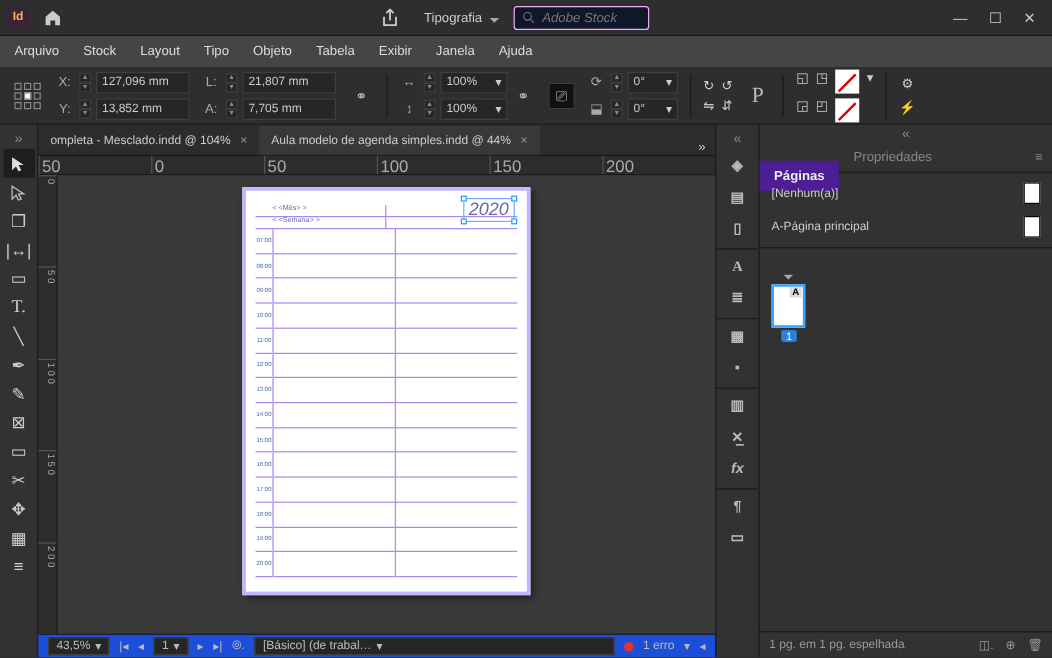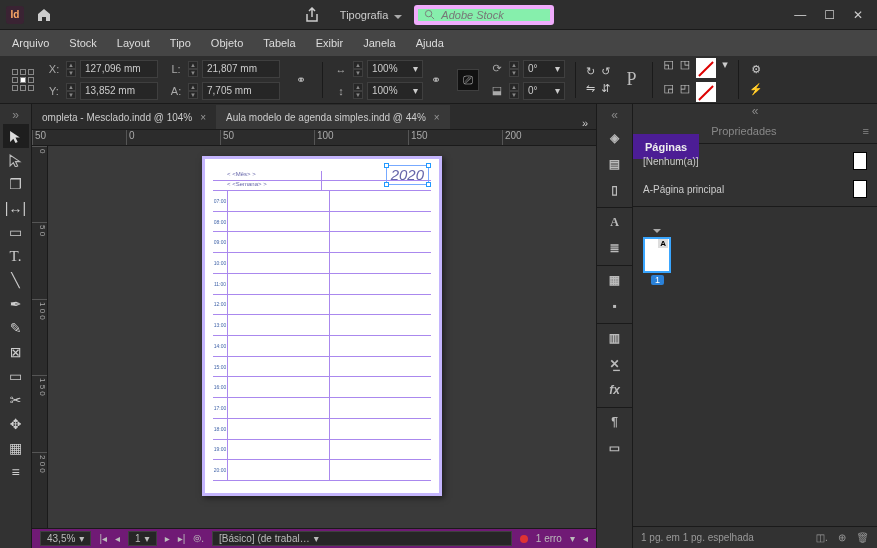--- a/index.html
+++ b/index.html
@@ -6,21 +6,21 @@
 body { background: #2e2e2e; color: #ccc; font-size: 11px; width: 877px; height: 548px; overflow: hidden; position: relative; }
 
 
 .titlebar { height: 30px; background: #2e2e2e; display: flex; align-items: center; padding: 0 6px; border-bottom: 1px solid #1a1a1a; }
 .titlebar .badge { width: 18px; height: 18px; background: #3a2333; border-radius: 3px; font-size: 10px; color: #fa6; display: flex; align-items: center; justify-content: center; margin-right: 12px; font-weight: bold; }
 .titlebar .home { margin-right: 20px; }
 .titlebar .center { flex: 1; display: flex; justify-content: center; align-items: center; gap: 12px; }
 .titlebar .share { margin-right: 8px; }
 .titlebar .ws { position: relative; padding-right: 14px; cursor: pointer; }
 .titlebar .ws:after { content: ""; position: absolute; right: 0; top: 6px; border: 4px solid transparent; border-top-color: #aaa; }
-.titlebar .search { background: #86efac; border: 4px solid #f0abfc; border-radius: 3px; height: 20px; width: 140px; display: flex; align-items: center; padding: 0 6px; gap: 6px; color: #777; font-style: italic; }
+.titlebar .search { background: #0f172a; border: 1px solid #f0abfc; border-radius: 3px; height: 20px; width: 113px; display: flex; align-items: center; padding: 0 6px; gap: 6px; color: #777; font-style: italic; }
 .titlebar .win { display: flex; gap: 18px; padding: 0 8px; }
 .titlebar .win span { font-size: 12px; cursor: pointer; }
 
 
 .menubar { height: 26px; background: #454545; display: flex; align-items: center; padding: 0 12px; gap: 20px; color: #ddd; }
 .menubar span { cursor: pointer; }
 
 
 .ctrlbar { height: 48px; background: #2e2e2e; border-bottom: 1px solid #1a1a1a; display: flex; align-items: center; padding: 4px 12px; gap: 10px; }
 .ref { width: 24px; height: 24px; display: grid; grid-template-columns: repeat(3,6px); grid-template-rows: repeat(3,6px); gap: 2px; align-content: center; }
@@ -51,38 +51,38 @@
 .tool { width: 26px; height: 24px; display: flex; align-items: center; justify-content: center; font-size: 14px; color: #ccc; cursor: pointer; position: relative; }
 .tool.sel { background: #1e1e1e; }
 
 
 .docarea { flex: 1; display: flex; flex-direction: column; background: #2e2e2e; min-width: 0; }
 .tabs { height: 26px; background: #2c2c2c; display: flex; align-items: flex-end; border-bottom: 1px solid #1a1a1a; }
 .tabs .tab { height: 24px; display: flex; align-items: center; padding: 0 10px; gap: 8px; font-size: 10px; color: #ccc; cursor: pointer; }
 .tabs .tab.active { background: #383838; }
 .tabs .close { color: #999; }
 .tabs .more { margin-left: auto; margin-right: 8px; color: #ccc; }
-.ruler-h { height: 16px; background: #2c2c2c; display: flex; overflow: hidden; font-size: 10px; color: #aaa; border-bottom: 1px solid #1a1a1a; }
+.ruler-h { height: 16px; background: #2c2c2c; display: flex; overflow: hidden; font-size: 14px; color: #aaa; border-bottom: 1px solid #1a1a1a; }
 .ruler-h div { flex: 1; border-left: 1px solid #555; padding-left: 2px; }
 .canvaswrap { flex: 1; display: flex; min-height: 0; }
 .ruler-v { width: 16px; background: #2c2c2c; border-right: 1px solid #1a1a1a; display: flex; flex-direction: column; font-size: 8px; color: #aaa; }
 .ruler-v div { flex: 1; border-top: 1px solid #555; writing-mode: vertical-rl; text-align: left; padding-top: 2px; }
 .canvas { flex: 1; background: #3a3a3a; display: flex; align-items: flex-start; justify-content: center; overflow: hidden; padding: 10px; }
 .page { width: 240px; height: 340px; background: #fff; box-shadow: 2px 2px 6px rgba(0,0,0,.5); border: 3px solid #c4b5fd; position: relative; padding: 12px 8px 8px; }
 .page .yr { position: absolute; right: 10px; top: 6px; font-family: serif; font-style: italic; font-size: 15px; color: #66a; border: 1px solid #7af; padding: 0 4px; }
 .page .yr .h { display:inline-block; width:5px; height:5px; background:#fff; border:1px solid #29f; position:absolute; }
 .page .yr .h1 { left:-3px; top:-3px;} .page .yr .h2 { right:-3px; top:-3px;} .page .yr .h3 { left:-3px; bottom:-3px;} .page .yr .h4 { right:-3px; bottom:-3px;}
 .page .hdrrow { height: 10px; border-bottom: 1px solid #a8e; display: flex; font-size: 6px; color: #66a; }
 .page .hdrrow .c1 { width: 50%; border-right: 1px solid #a8e; padding-left: 14px; }
 .page .grid { display: flex; height: calc(100% - 24px); }
 .page .timec { width: 14px; display: flex; flex-direction: column; font-size: 5px; color: #46a; }
 .page .timec div { flex: 1; border-bottom: 1px solid #a8e; display: flex; align-items: center; justify-content: center; }
 .page .col { flex: 1; border-left: 1px solid #a8e; display: flex; flex-direction: column; }
 .page .col div { flex: 1; border-bottom: 1px solid #a8e; }
-.statusbar { height: 20px; background: #701a75; border-top: 1px solid #1a1a1a; display: flex; align-items: center; padding: 0 8px; gap: 8px; font-size: 10px; color: #bbb; }
+.statusbar { height: 20px; background: #1d4ed8; border-top: 1px solid #1a1a1a; display: flex; align-items: center; padding: 0 8px; gap: 8px; font-size: 10px; color: #bbb; }
 .statusbar .sel { background: #262626; border: 1px solid #3f3f3f; padding: 0 6px; height: 15px; display: flex; align-items: center; gap: 4px; }
 .statusbar .dot { width: 8px; height: 8px; border-radius: 50%; display: inline-block; }
 .statusbar .out { flex:1; }
 
 
 .dockstrip { width: 36px; background: #323232; border-left: 1px solid #1a1a1a; display: flex; flex-direction: column; align-items: center; padding-top: 4px; gap: 2px; }
 .dockstrip .colhdr { color: #888; font-size: 12px; margin-bottom: 2px; }
 .dockbtn { width: 26px; height: 24px; display: flex; align-items: center; justify-content: center; font-weight: bold; color: #bbb; cursor: pointer; font-size: 12px; }
 .dockbtn.sep { border-bottom: 1px solid #1a1a1a; height: 4px; width: 100%; }
 

